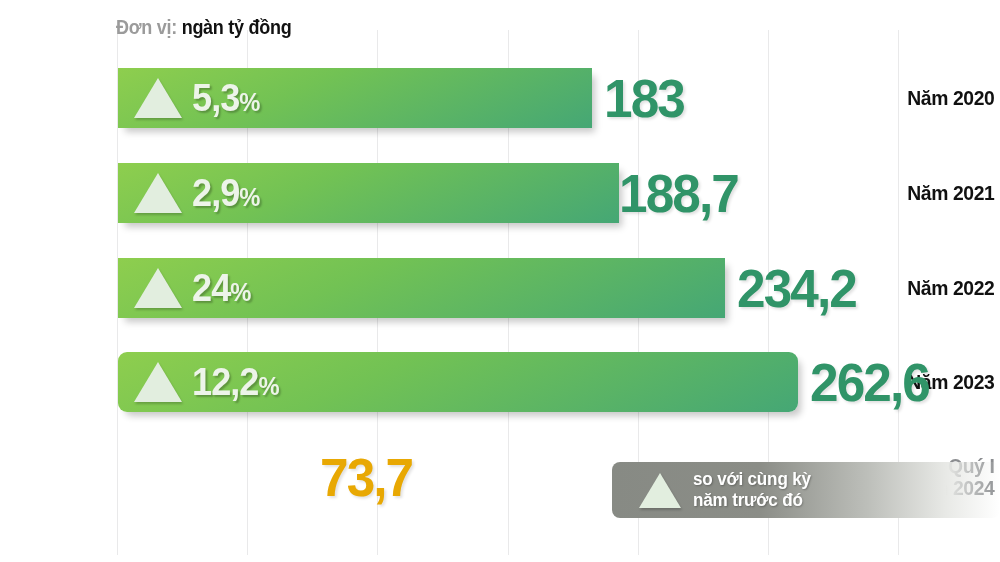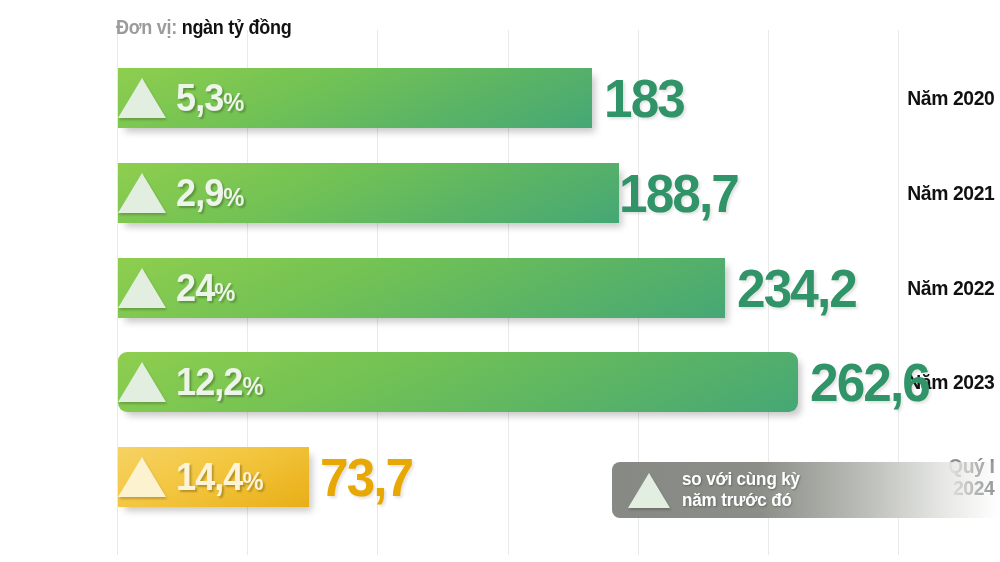--- a/index.html
+++ b/index.html
@@ -84,20 +84,21 @@
 
   .bar {
     position: absolute;
     left: 118px;
     top: 0;
     height: 60px;
     box-shadow: 5px 6px 7px -2px rgba(0,0,0,0.22);
     display: flex;
     align-items: center;
     box-sizing: border-box;
+    padding-left: 16px;
   }
   .bar.green {
     background: linear-gradient(155deg, #8ece4e 0%, #72c254 38%, #45a775 100%);
   }
   .bar.gold {
     background: linear-gradient(155deg, #f6d263 0%, #f3c63f 45%, #e8ae17 100%);
   }
 
   .tri {
     width: 0;
@@ -152,21 +153,21 @@
   .legend {
     position: absolute;
     left: 612px;
     top: 462px;
     width: 388px;
     height: 56px;
     border-radius: 8px;
     background: linear-gradient(90deg, #878a84 0%, #8b8d87 38%, #bdbfba 66%, #e8e9e6 86%, rgba(255,255,255,0) 100%);
     display: flex;
     align-items: center;
-    padding-left: 16px;
+    padding-left: 27px;
     box-sizing: border-box;
   }
   .legend .tri {
     border-left-width: 21px;
     border-right-width: 21px;
     border-bottom-width: 35px;
     margin-right: 12px;
   }
   .legend-text {
     font-size: 18px;
@@ -242,24 +243,20 @@
       <span class="pct"><span>12,2</span><span class="unit-pct">%</span></span>
     </div>
     <div class="value" style="left:810px;">262,6</div>
   </div>
 
   <div class="row" style="top:447px; width:1000px;">
     <div class="cat-label muted">
       <span>Quý I</span>
       <span>Năm 2024</span>
     </div>
-    <div class="bar gold" style="width:191px;">
-      <span class="tri gold-tri"></span>
-      <span class="pct gold-pct"><span>14,4</span><span class="unit-pct">%</span></span>
-    </div>
     <div class="value gold-value" style="left:320px;">73,7</div>
   </div>
 
   <div class="legend">
     <span class="tri"></span>
     <div class="legend-text">
       <div>so với cùng kỳ</div>
       <div>năm trước đó</div>
     </div>
   </div>

